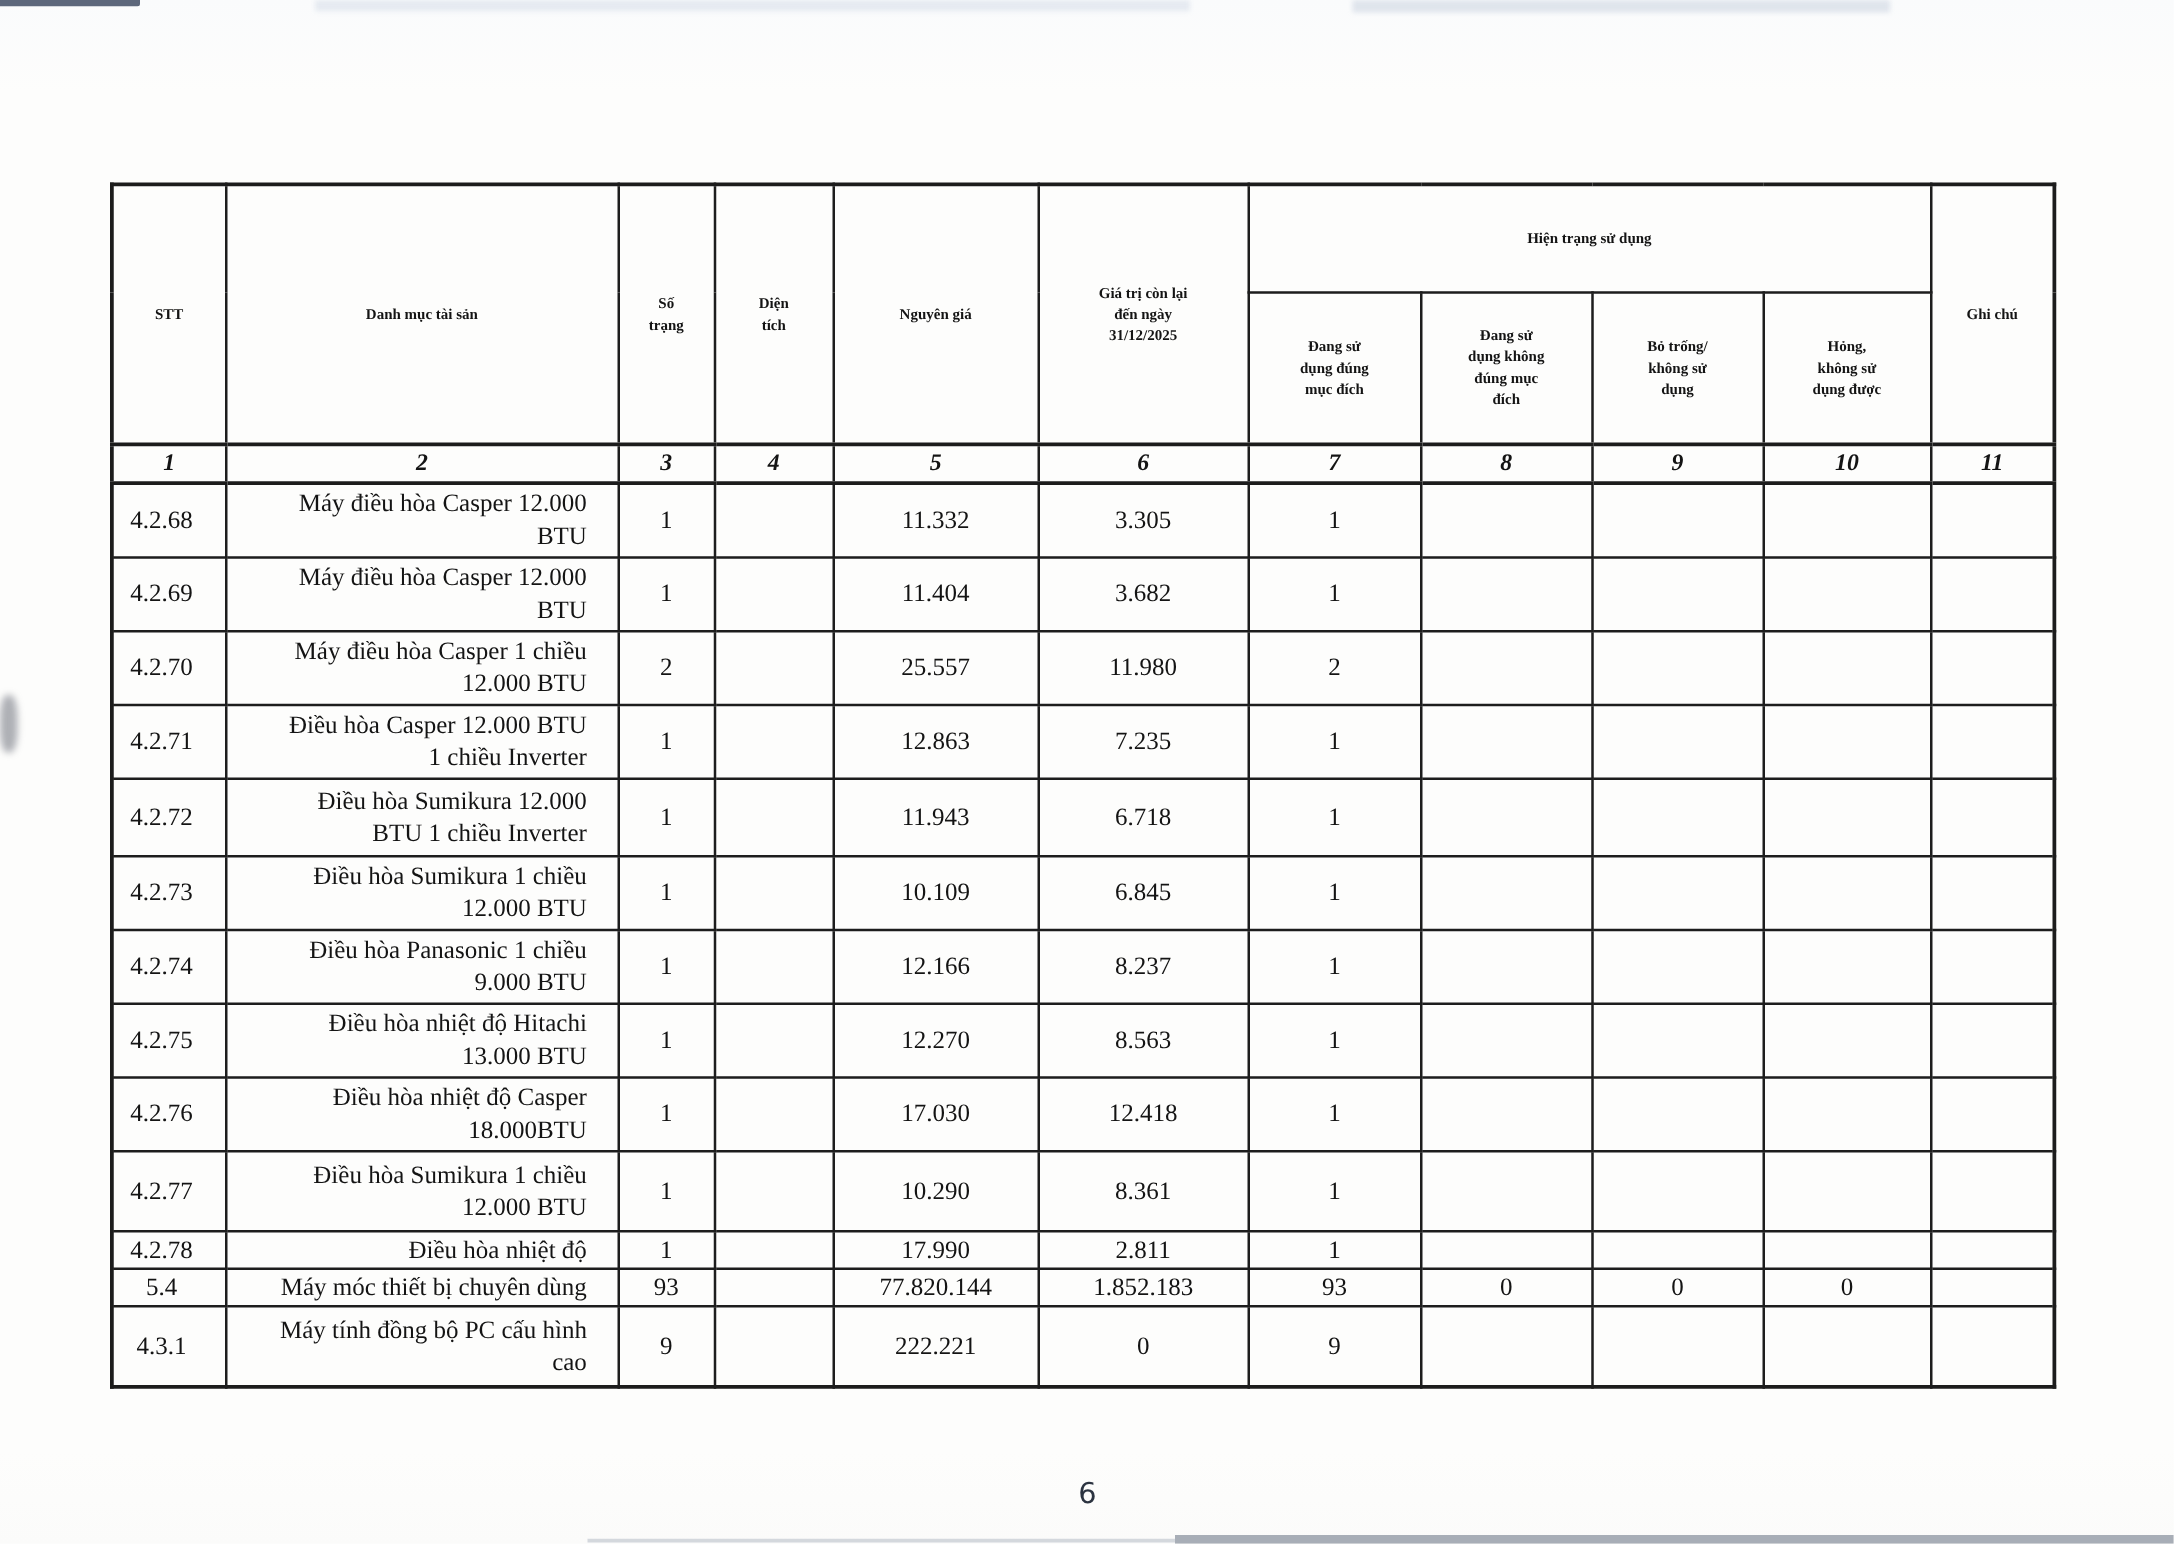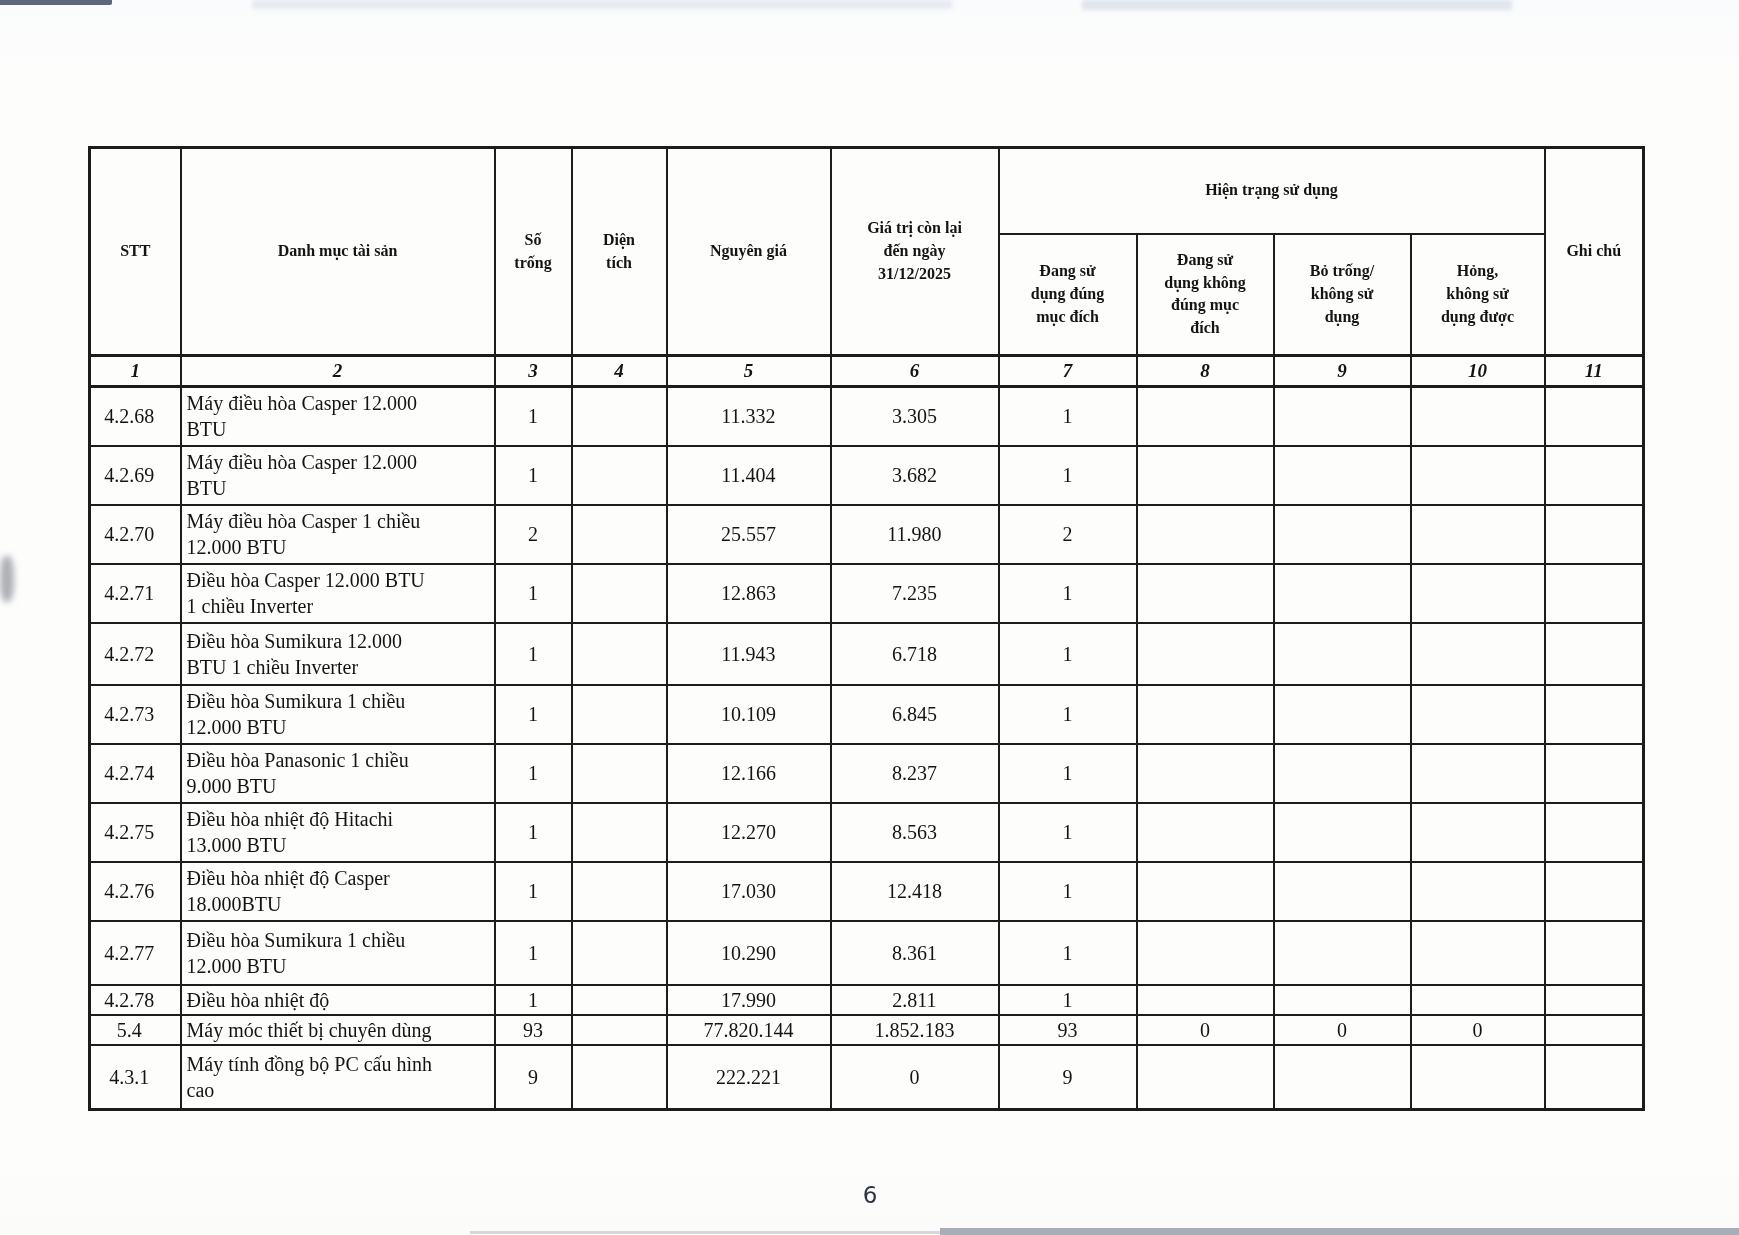--- a/index.html
+++ b/index.html
@@ -15,35 +15,35 @@
     position:absolute;left:88px;top:146px;width:1554px;
     border-collapse:collapse;table-layout:fixed;
     border:3px solid #1c1c1c;
   }
   table.asset th, table.asset td{
     border:2px solid #1d1d1d;
     vertical-align:middle;
     overflow:hidden;
   }
   thead th{
-    font-weight:bold;font-size:16px;text-align:center;
+    font-weight:bold;font-size:12px;text-align:center;
     white-space:pre-line;line-height:1.42;padding:2px 4px;
   }
   tr.tier1{height:86px;}
   tr.tier2{height:122px;}
   tr.numrow{height:31px;}
   tr.numrow td{
     font-style:italic;font-weight:bold;font-size:19px;
     text-align:center;padding:0 2px;border-top:3px solid #1c1c1c;border-bottom:3px solid #1c1c1c;
   }
   tbody td{
     font-size:20px;padding:1px 4px;text-align:center;line-height:26px;
   }
   tbody td.c-name{
-    text-align:left;white-space:pre-line;padding-left:5px;padding-right:24px;
+    text-align:right;white-space:pre-line;padding-left:5px;padding-right:24px;
   }
   tbody td.c-stt{padding-left:2px;padding-right:14px;}
 
   .page-number{
     position:absolute;left:850px;top:1182px;width:40px;
     font-family:"DejaVu Sans","Liberation Sans",sans-serif;
     font-size:23px;color:#2b3340;text-align:center;
   }
 
   
@@ -72,21 +72,21 @@
         <col style="width:137px">
         <col style="width:137px">
       <col style="width:134px">
         <col style="width:99px">
     </colgroup>
     <thead>
       <tr class="tier1">
         <th rowspan="2">STT</th>
         <th rowspan="2">Danh mục tài sản</th>
         <th rowspan="2">Số
-trống</th>
+trạng</th>
         <th rowspan="2">Diện
 tích</th>
         <th rowspan="2">Nguyên giá</th>
         <th rowspan="2">Giá trị còn lại
 đến ngày
 31/12/2025</th>
         <th colspan="4">Hiện trạng sử dụng</th>
         <th rowspan="2">Ghi chú</th>
       </tr>
       <tr class="tier2">

